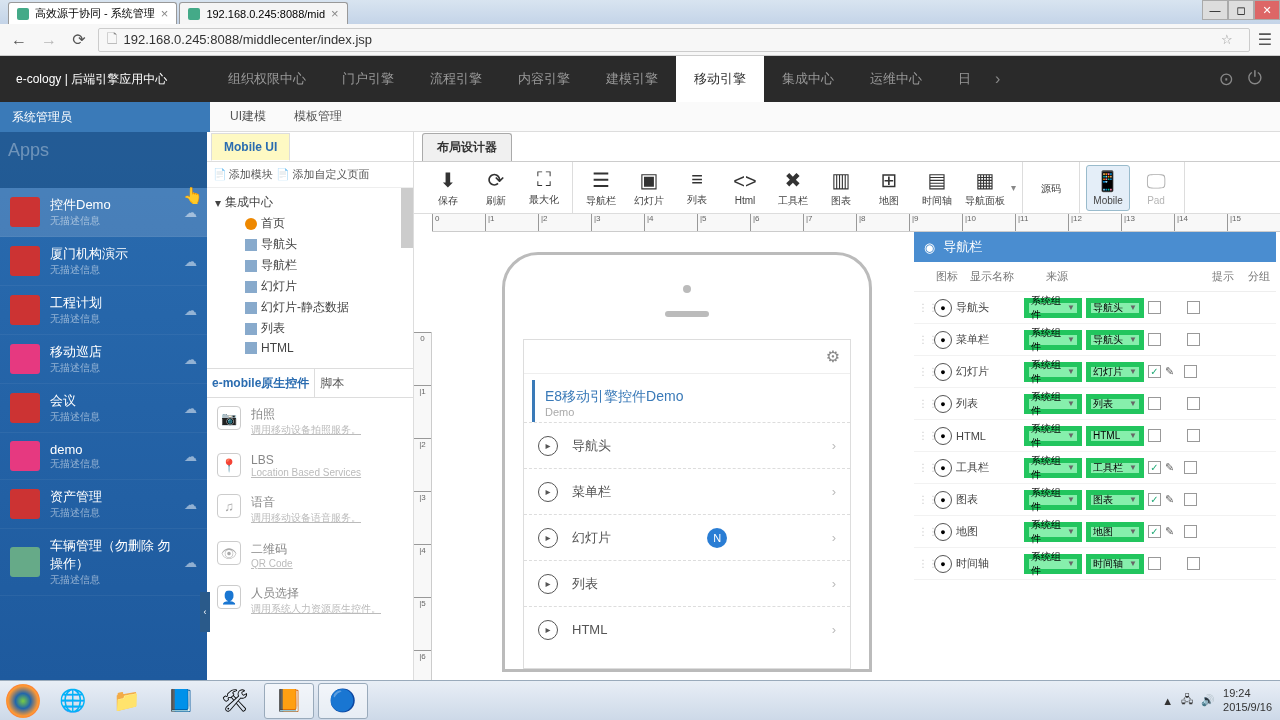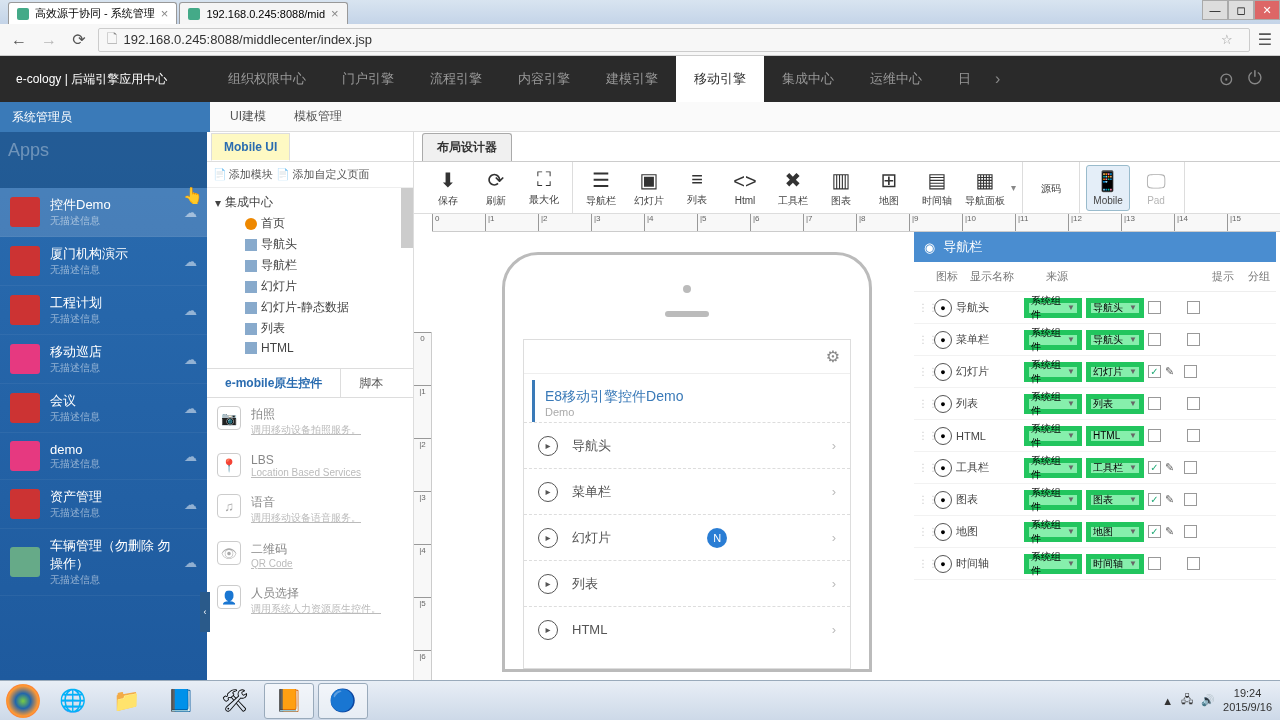--- a/index.html
+++ b/index.html
@@ -64,21 +64,21 @@
 .tree-action { display: flex; align-items: center; gap: 2px; cursor: pointer; }
 .tree-body { flex: 0 0 180px; overflow-y: auto; padding: 4px 0; position: relative; }
 .tree-scrollbar { position: absolute; right: 0; top: 0; width: 12px; height: 60px; background: #ccc; }
 .tree-node { padding: 2px 6px 2px 22px; cursor: pointer; color: #444; display: flex; align-items: center; gap: 4px; }
 .tree-node.root { padding-left: 8px; }
 .tree-node.l2 { padding-left: 38px; }
 .ti { width: 12px; height: 12px; display: inline-block; }
 .ti.home { background: #e80; border-radius: 50%; }
 .ti.page { background: #8ac; }
 .native-tabs { height: 30px; display: flex; border-top: 1px solid #ddd; border-bottom: 1px solid #ddd; }
-.native-tab { padding: 6px 18px; font-size: 12px; color: #555; cursor: pointer; }
+.native-tab { padding: 6px 5px; font-size: 12px; color: #555; cursor: pointer; }
 .native-tab.active { color: #2a6cb0; font-weight: bold; border-right: 1px solid #ddd; background: #fff; }
 .native-list { flex: 1; overflow-y: auto; }
 .native-item { display: flex; gap: 10px; padding: 8px 10px; color: #aaa; }
 .native-icon { width: 24px; height: 24px; border: 1.5px solid #ccc; border-radius: 4px; flex-shrink: 0; display:flex; align-items:center; justify-content:center; font-size:13px; }
 .native-title { font-size: 12px; color: #888; }
 .native-desc { font-size: 10px; color: #bbb; text-decoration: underline; }
 
 
 .designer { flex: 1; display: flex; flex-direction: column; background: #fff; position: relative; }
 .designer-tabs { height: 30px; display: flex; align-items: flex-end; padding-left: 8px; border-bottom: 1px solid #ccc; }
@@ -130,21 +130,21 @@
 .sel { width: 58px; height: 20px; border: 5px solid #22c55e; font-size: 10px; padding: 0 2px; background: #86efac; display: flex; align-items: center; justify-content: space-between; }
 .sel .arr { color: #666; font-size: 8px; }
 .chk { width: 13px; height: 13px; border: 1px solid #999; display: inline-flex; align-items: center; justify-content: center; font-size: 10px; color: #2a7; }
 .edit-i { color: #666; font-size: 11px; }
 
 
 .taskbar { position: absolute; bottom: 0; left: 0; right: 0; height: 40px; background: linear-gradient(#e8eef6, #cdd9e8); border-top: 1px solid #9ab; display: flex; align-items: center; }
 .tb-app { width: 50px; height: 36px; margin: 0 2px; border: 1px solid transparent; border-radius: 3px; display: flex; align-items: center; justify-content: center; font-size: 22px; }
 .tb-app.active { background: rgba(255,255,255,0.5); border-color: #9ab; }
 .tray { margin-left: auto; display: flex; align-items: center; gap: 8px; padding: 0 8px; font-size: 11px; color: #333; }
-.clock { text-align: center; line-height: 1.2; }
+.clock { text-align: left; line-height: 1.2; }
 
 .cursor-hand { position: absolute; left: 183px; top: 186px; font-size: 16px; z-index: 999; pointer-events: none; }
 </style>
 </head>
 <body>
 
 <div class="browser-tabs">
   <div class="browser-tab active">
     <span class="tab-favicon"></span>
     <span>高效源于协同 - 系统管理</span>

